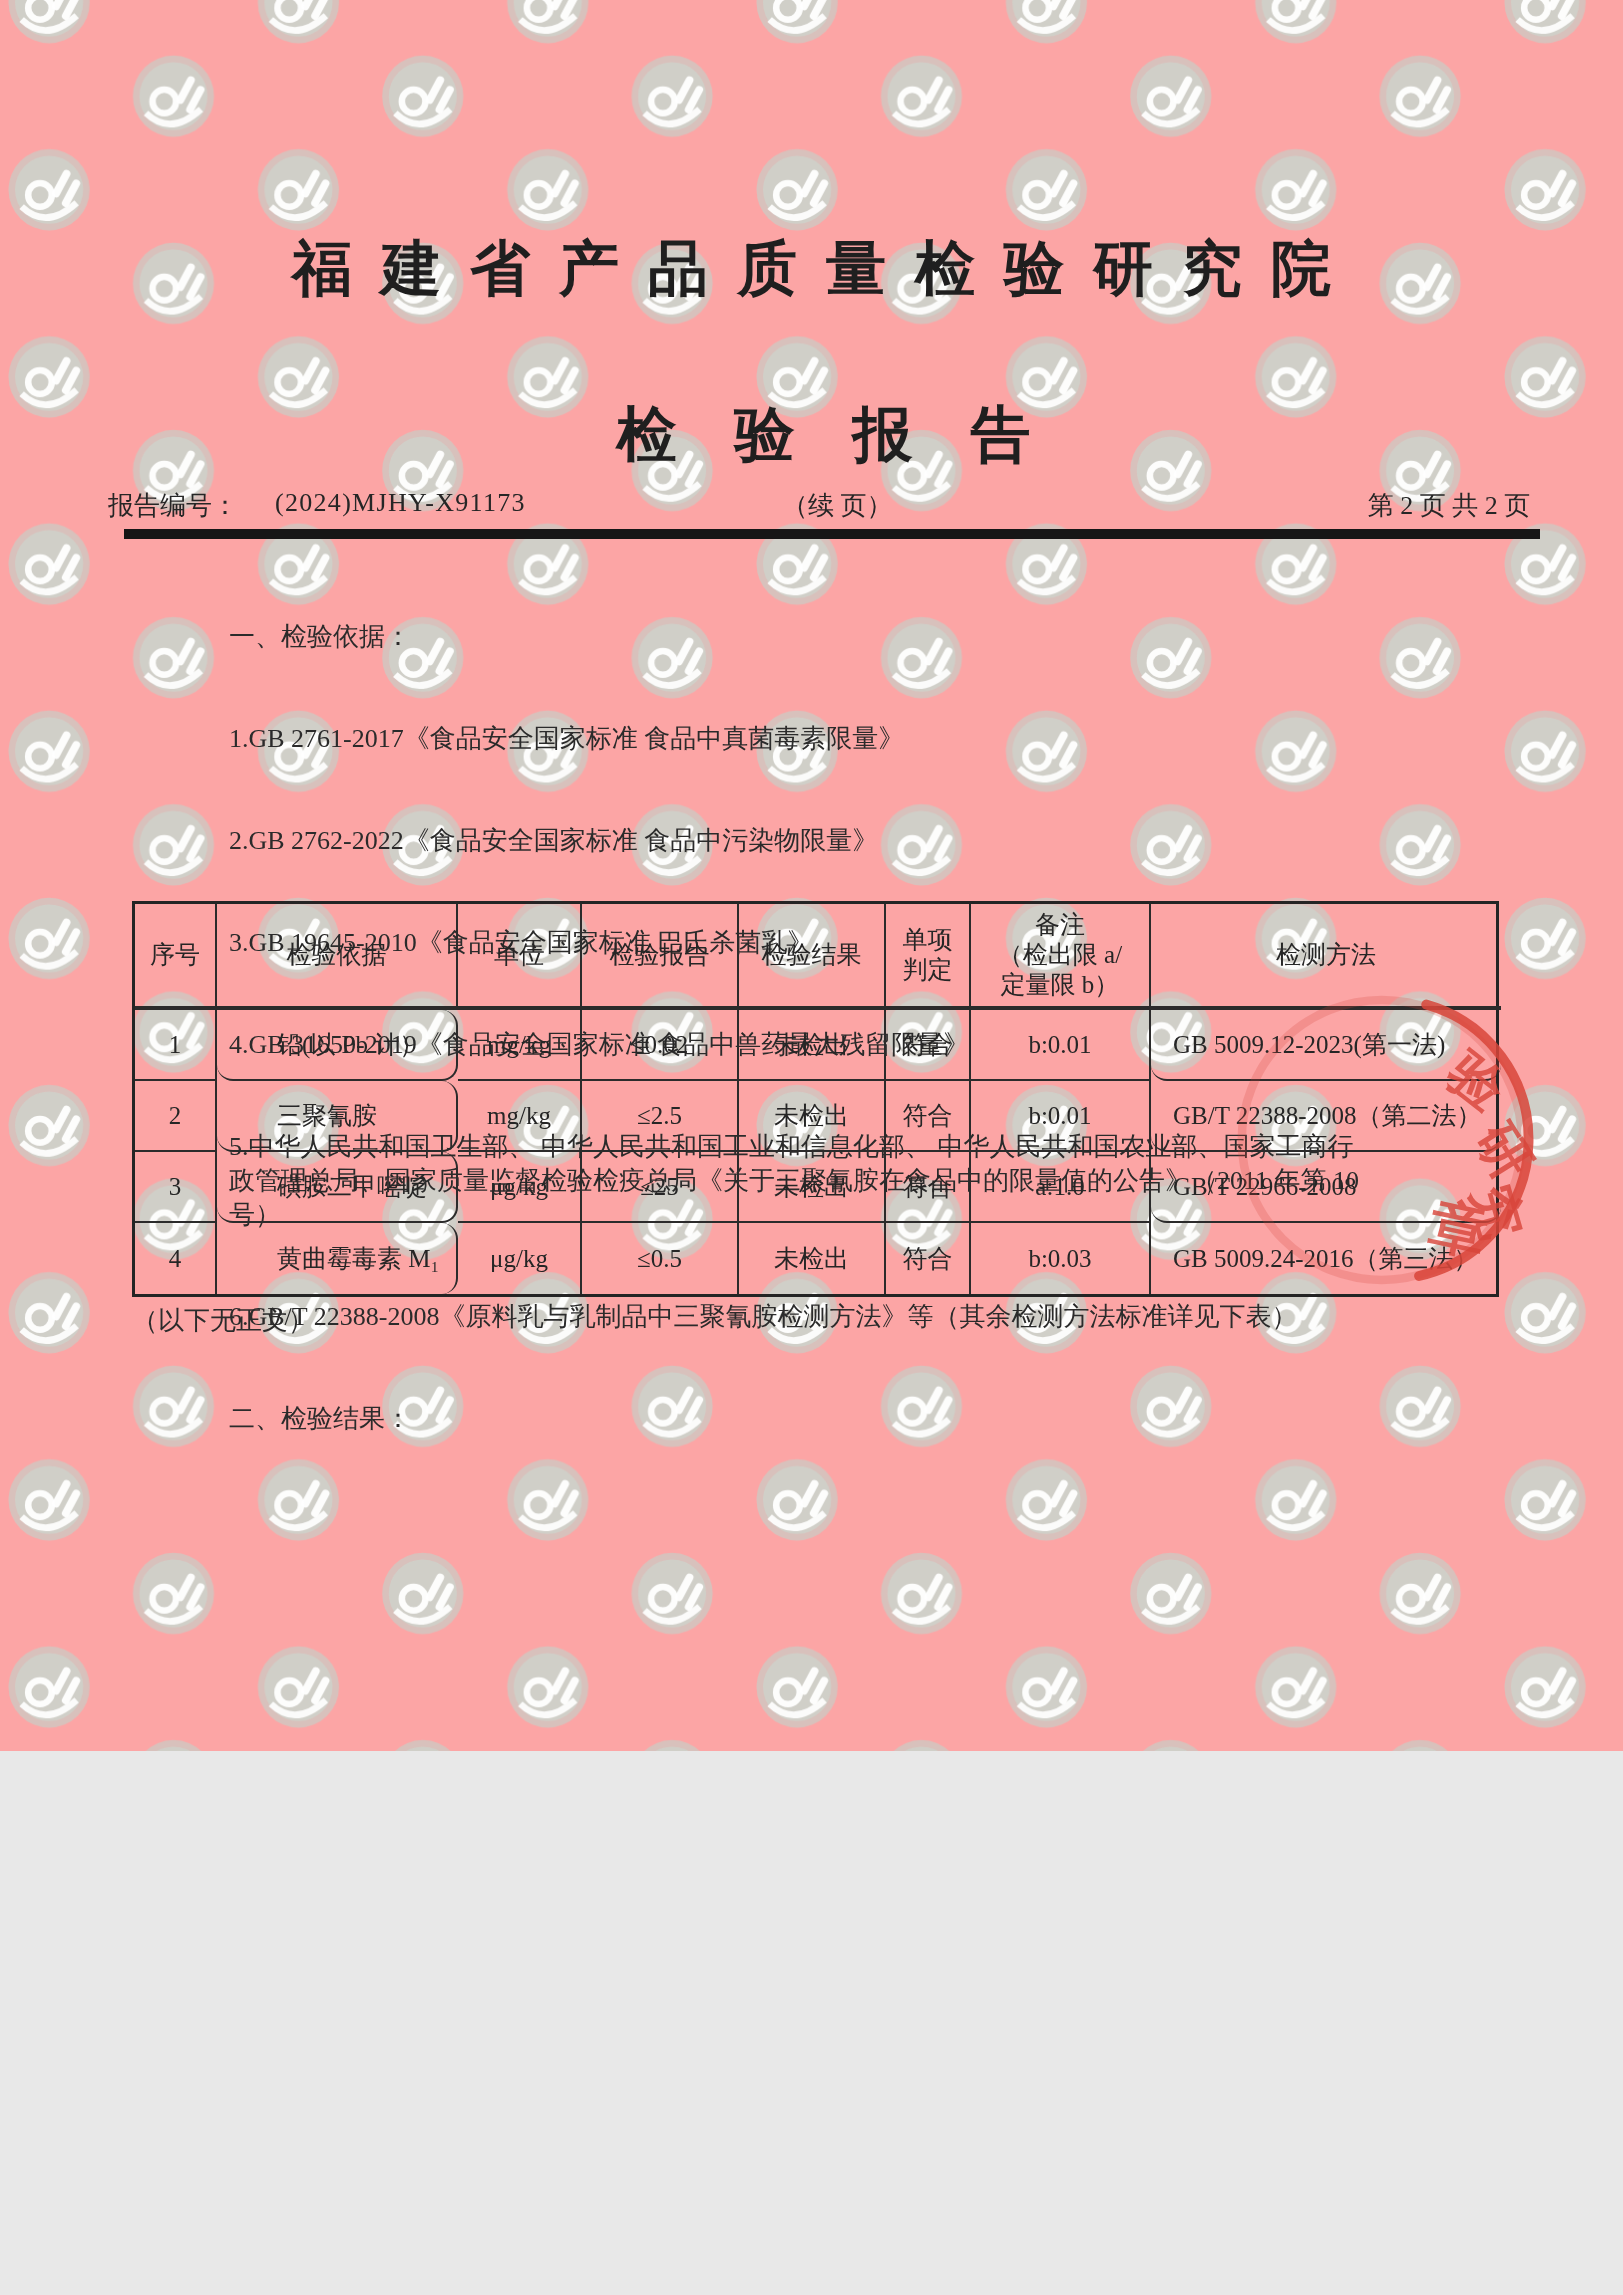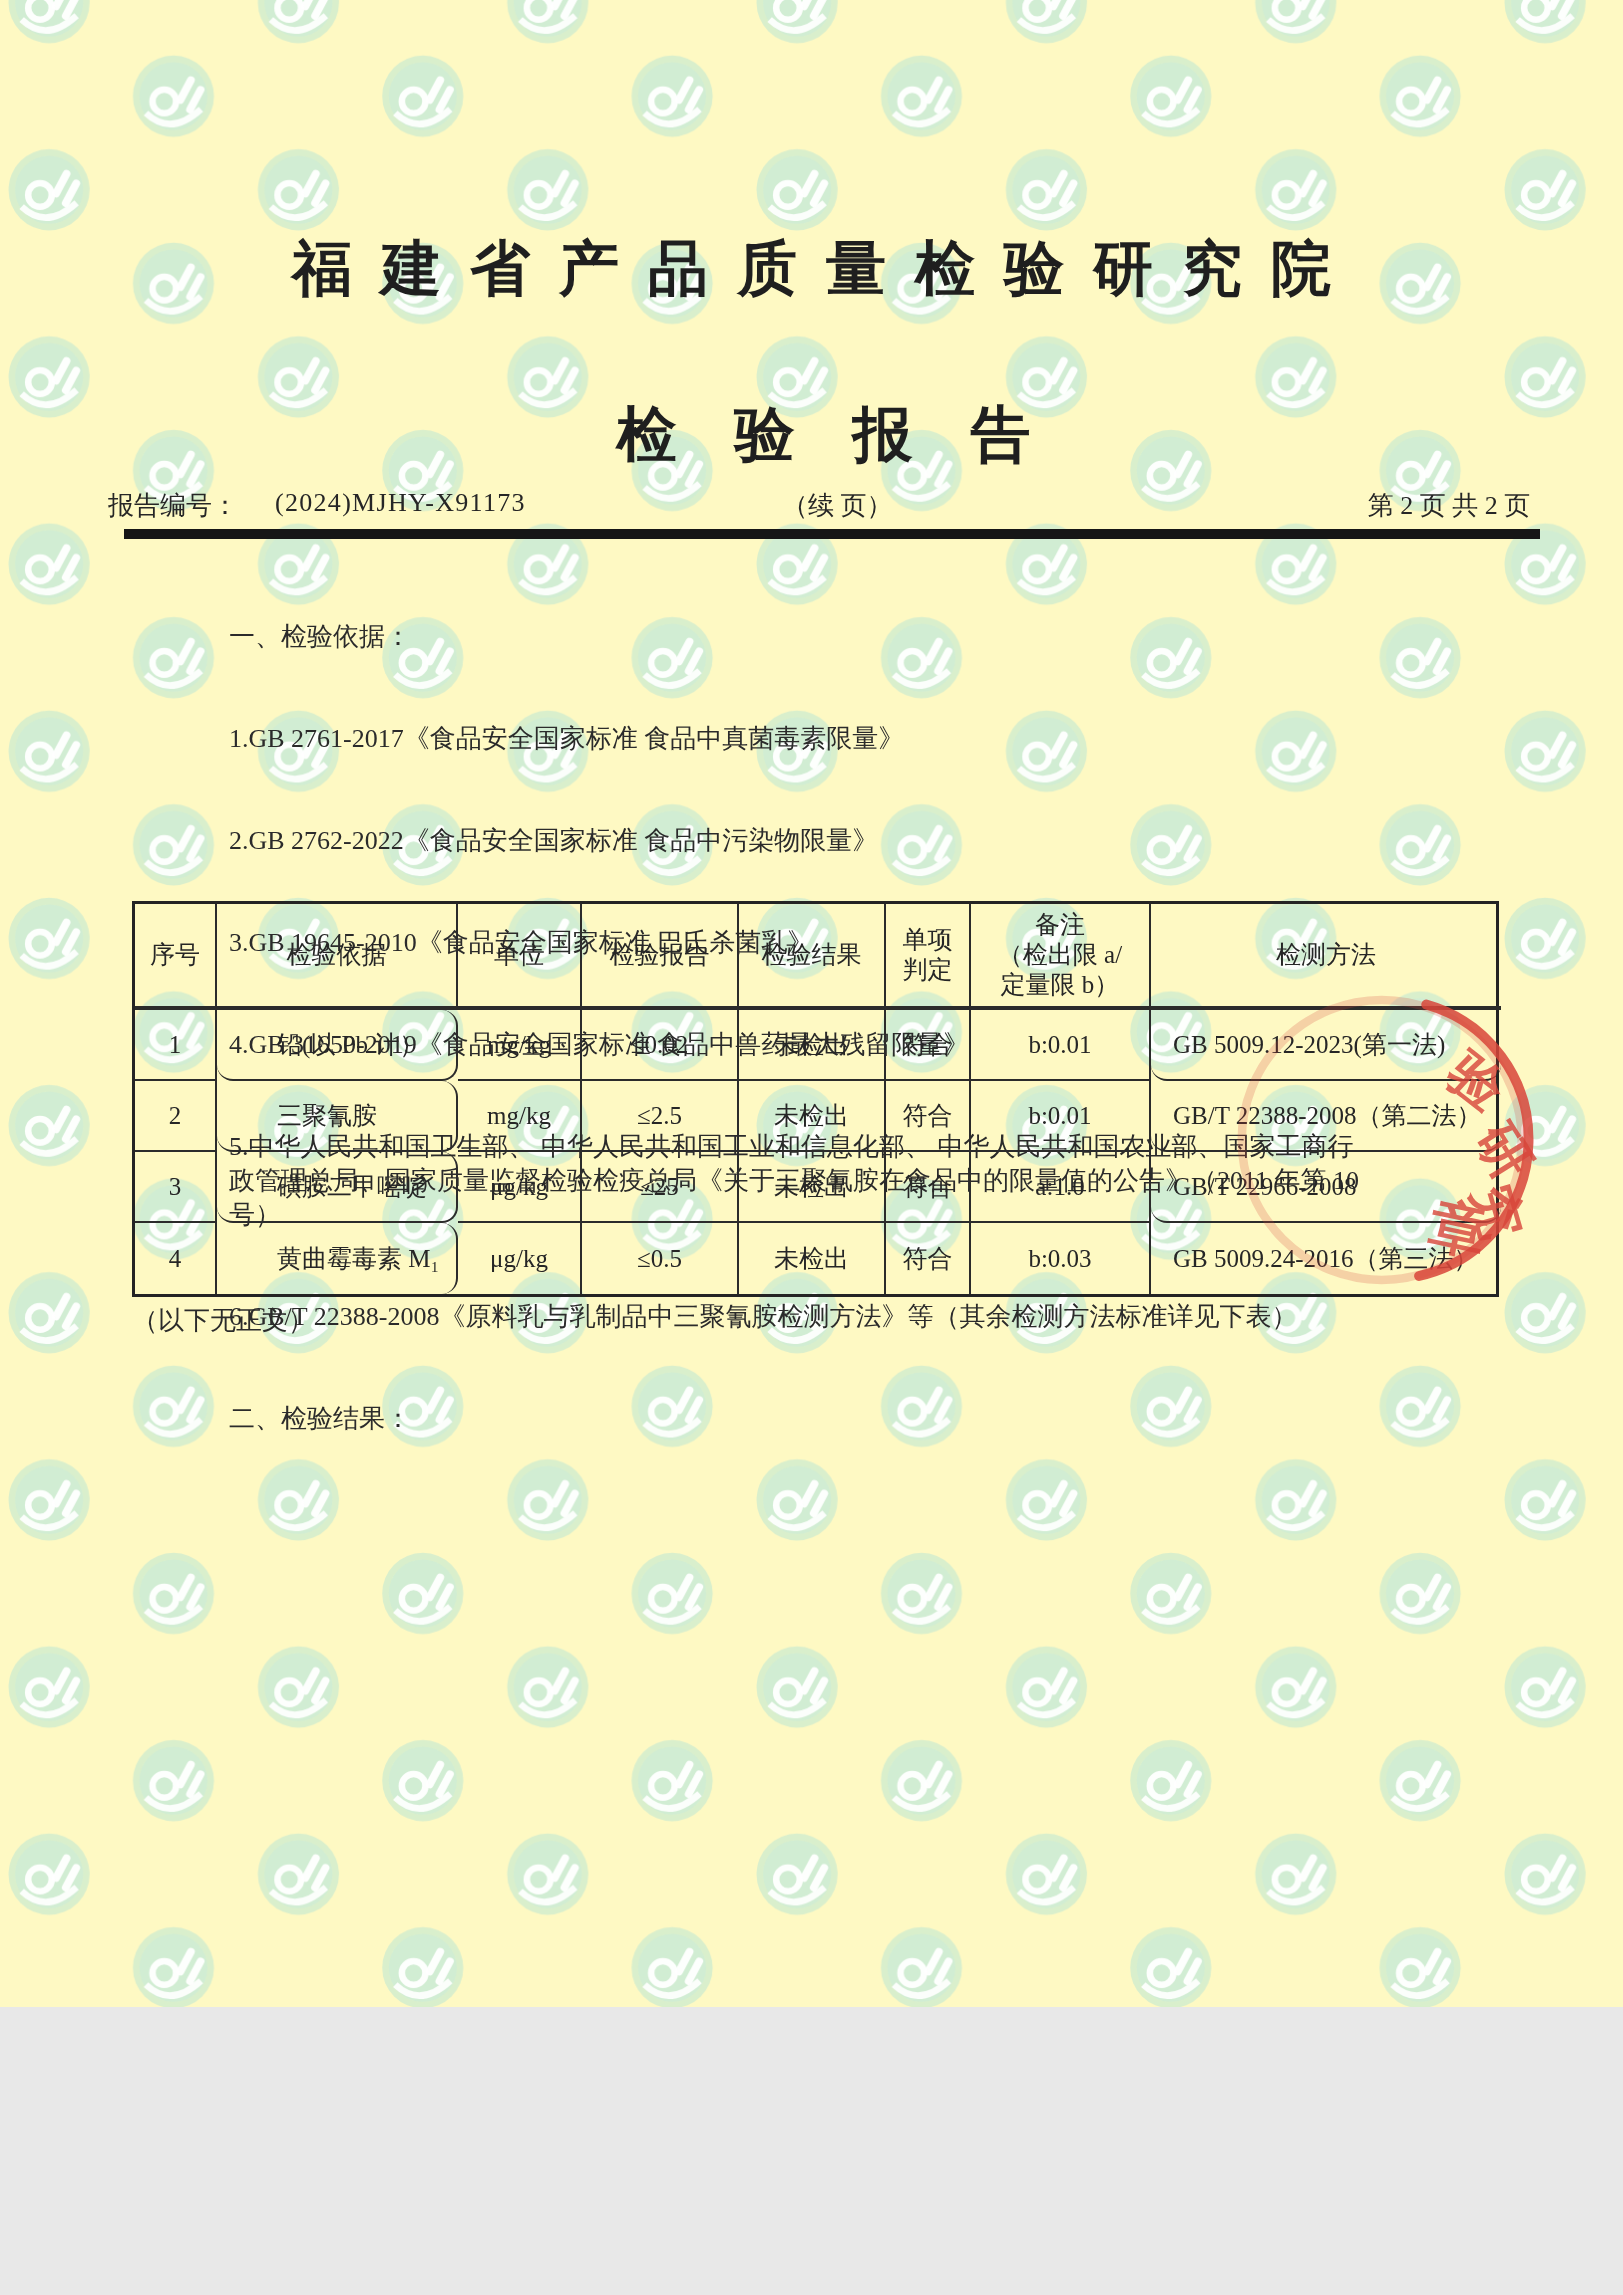--- a/index.html
+++ b/index.html
@@ -1,18 +1,18 @@
 <!DOCTYPE html>
 <html style="font-size:10.5px"><head>
 <meta charset="utf-8">
 <style>
   html,body{margin:0;padding:0;background:#e8e8e8;}
   .page{
-    position:relative;width:1623px;height:2007px;margin:0 auto;
-    background:#fef9c3;overflow:hidden;
+    position:relative;width:1623px;height:1751px;margin:0 auto;
+    background:#fca5a5;overflow:hidden;
     font-family:"Liberation Serif","DejaVu Serif",serif;
     color:#262626;
   }
   .wm-layer{position:absolute;left:0;top:0;width:1623px;height:2295px;z-index:0;}
   .content{position:absolute;left:0;top:0;width:100%;height:100%;z-index:1;}
 
   .org-title{
     position:absolute;top:229px;left:0;right:0;text-align:center;
     font-size:60px;font-weight:bold;letter-spacing:29px;padding-left:29px;
     white-space:nowrap;color:#1f1f1f;

